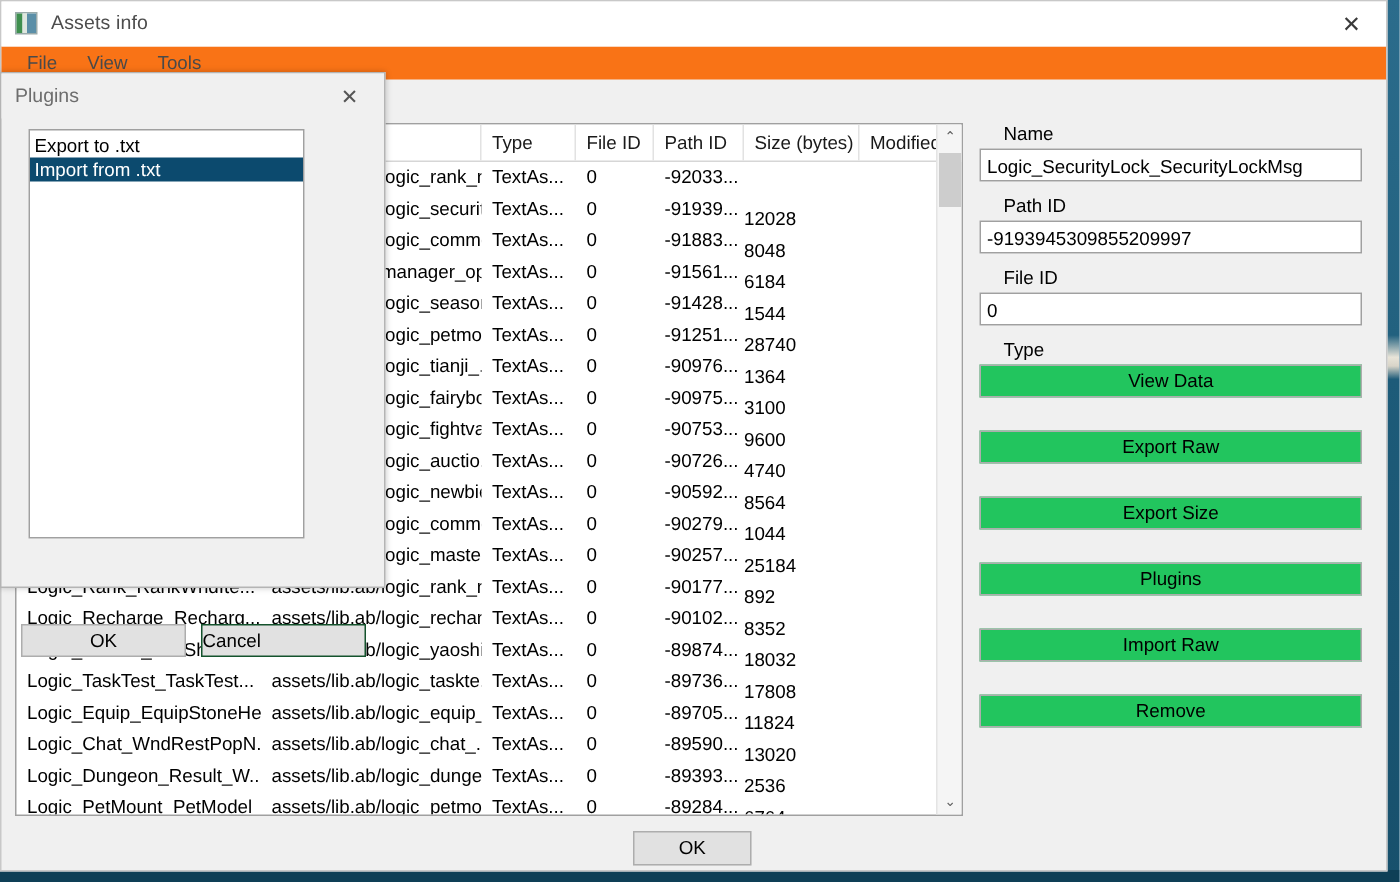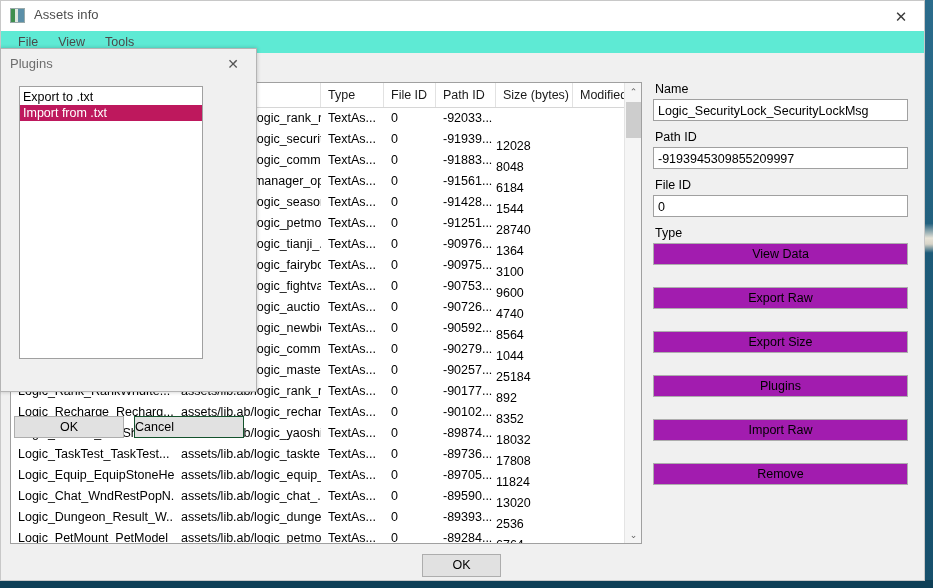--- a/index.html
+++ b/index.html
@@ -41,21 +41,21 @@
   #app-title{
     position:absolute;left:33px;top:6px;font-size:13px;color:#4d4d4d;
     letter-spacing:.1px;
   }
   #win-close{
     position:absolute;right:0;top:0;width:46px;height:30px;
     display:flex;align-items:center;justify-content:center;
     color:#3a3a3a;font-size:15px;line-height:1;
   }
   #menubar{
-    height:22px;background:#5eead4;padding-left:8px;
+    height:22px;background:#f97316;padding-left:8px;
     display:flex;align-items:center;gap:2px;
   }
   .menu-item{
     font-size:12.5px;color:#4a4a4a;padding:3px 9px;
   }
 
   
   #table-area{
     position:absolute;left:9px;top:81px;width:632px;height:462px;
     background:#ffffff;border:1px solid #a0a0a0;box-sizing:border-box;
@@ -103,32 +103,32 @@
   #sb-up{top:0;}
   #sb-down{bottom:0;}
   #sb-thumb{
     position:absolute;left:1px;top:19px;width:15px;height:36px;background:#cdcdcd;
   }
 
   
   #right-panel{
     position:absolute;left:652px;top:81px;width:262px;
   }
-  .field-label{font-size:12.5px;color:#000;margin:0 0 3px 2px;}
+  .field-label{font-size:12.5px;color:#000;margin:0 0 3px 16px;}
   .field-input{
     width:255px;height:22px;line-height:22px;
     border:1px solid #a0a0a0;background:#fff;
     font-size:12.5px;color:#000;padding:0 4px;
     box-sizing:border-box;margin-bottom:9px;
     white-space:nowrap;overflow:hidden;
   }
   .panel-btn{
     display:block;width:255px;height:22px;line-height:20px;
     margin-bottom:22px;text-align:center;
-    background:#a21caf;border:1px solid #adadad;
+    background:#22c55e;border:1px solid #adadad;
     font-size:12.5px;color:#000;box-sizing:border-box;
   }
 
   
   #main-ok{
     position:absolute;left:421px;top:553px;width:79px;height:23px;
     background:#e1e1e1;border:1px solid #adadad;
     font-size:12.5px;color:#000;line-height:21px;text-align:center;
     box-sizing:border-box;
   }
@@ -148,21 +148,21 @@
   }
   #plugin-list{
     position:absolute;left:18px;top:37px;width:184px;height:273px;
     background:#fff;border:1px solid #a0a0a0;box-sizing:border-box;
     padding:2px 0 0 0;overflow:hidden;
   }
   .plugin-item{
     height:16px;line-height:16px;font-size:12.5px;color:#000;padding-left:3px;
     white-space:nowrap;
   }
-  .plugin-item.selected{background:#be185d;color:#fff;}
+  .plugin-item.selected{background:#0c4a6e;color:#fff;}
   #dlg-ok{
     position:absolute;left:13px;top:367px;width:110px;height:22px;
     background:#e1e1e1;border:1px solid #adadad;box-sizing:border-box;
     font-size:12.5px;text-align:center;line-height:20px;color:#000;
   }
   #dlg-cancel{
     position:absolute;left:133px;top:367px;width:110px;height:22px;
     background:#e1e1e1;border:1px solid #14532d;box-sizing:border-box;
     font-size:12.5px;text-align:left;line-height:20px;color:#000;
   }

